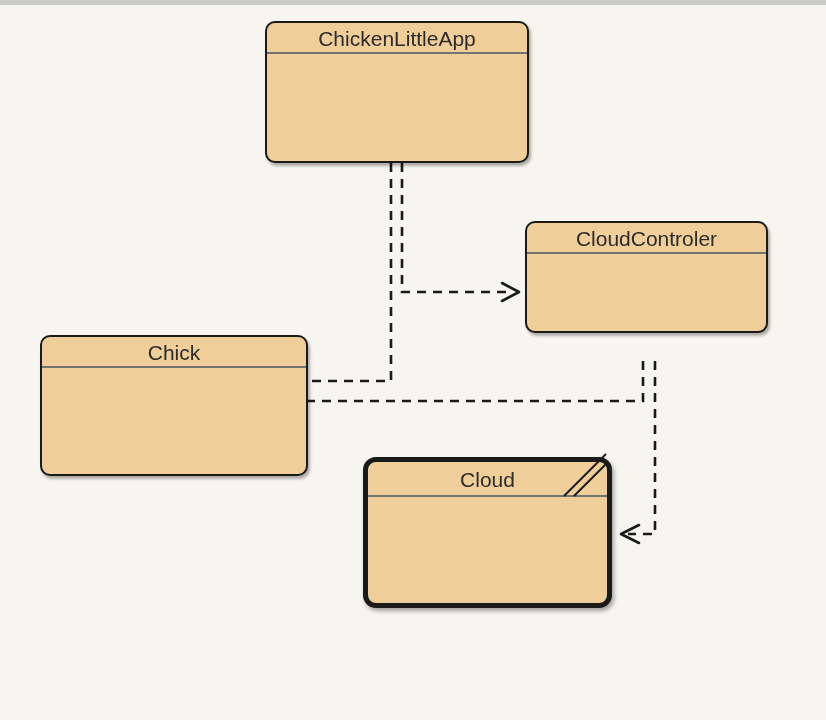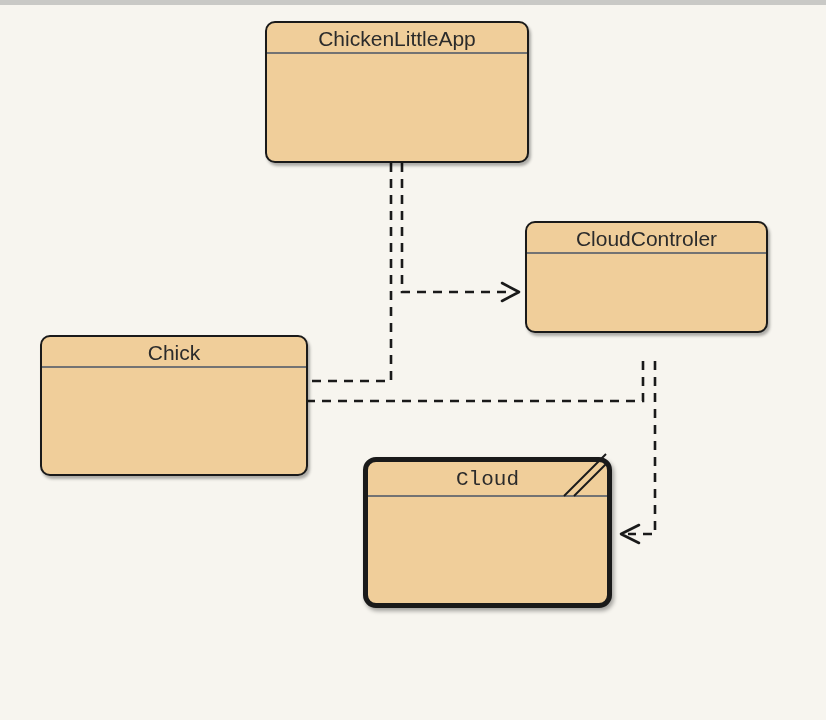--- a/index.html
+++ b/index.html
@@ -114,21 +114,21 @@
   <div class="uml-class" style="left:525px; top:221px; width:243px; height:112px;">
     <div class="uml-header">CloudControler</div>
     <div class="uml-body"></div>
   </div>
 
   <div class="uml-class" style="left:40px; top:321px; width:268px; height:141px;margin-top:14px;">
     <div class="uml-header">Chick</div>
     <div class="uml-body"></div>
   </div>
 
-  <div class="uml-class selected" style="left:363px; top:457px; width:249px; height:151px;font-family:Liberation Mono, monospace;">
+  <div class="uml-class selected" style="left:363px; top:457px; width:249px; height:151px;">
     <div class="uml-header">Cloud</div>
     <div class="uml-body">
       <div class="resize-grip">
         <svg width="52" height="52" viewBox="0 0 52 52" xmlns="http://www.w3.org/2000/svg">
           <line x1="9" y1="51" x2="51" y2="9" stroke="#1a1a1a" stroke-width="2"></line>
           <line x1="19" y1="51" x2="51" y2="19" stroke="#1a1a1a" stroke-width="2"></line>
         </svg>
       </div>
     </div>
   </div>

